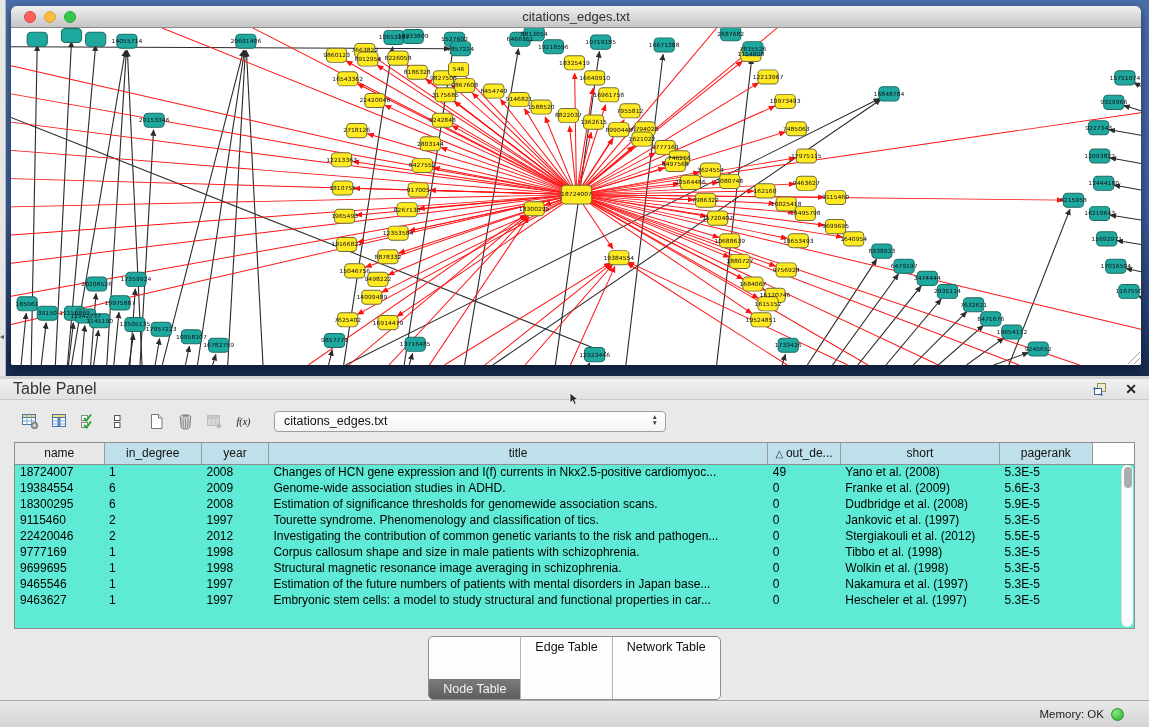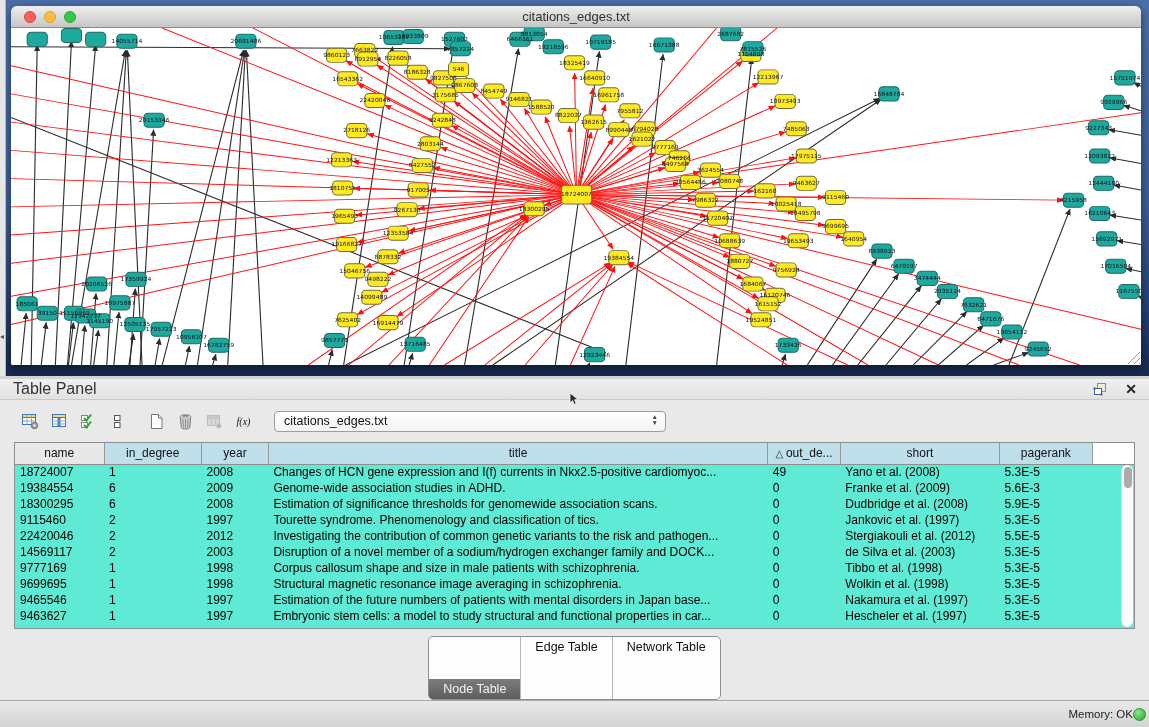--- a/index.html
+++ b/index.html
@@ -48,21 +48,21 @@
   .vscroll { position:absolute; top:22px; right:1px; bottom:1px; width:12px; background:#FCFCFC; border-left:1px solid #DADADA; border-radius:6px; }
   .vthumb { position:absolute; top:2px; left:2px; width:8px; height:21px; background:#ACACAC; border-radius:4px; }
 
   .tabsrow { display:flex; justify-content:center; padding-top:7px; }
   .segments { display:inline-flex; border:1px solid #8E8E8E; border-radius:5px; overflow:hidden; background:#FDFDFD; box-shadow:0 1px 0 rgba(255,255,255,.7); }
   .seg { padding:3px 14px; font-size:12.5px; color:#111; border-left:1px solid #B5B5B5; cursor:pointer; }
   .seg:first-child { border-left:none; }
   .seg.active { background:linear-gradient(#7C7C7C,#5E5E5E); color:#F2F2F2; border-left:none;margin-top:42px; }
 
   
-  .statusbar { height:27px; flex:0 0 27px; background:linear-gradient(#E9E9E9,#D3D3D3); border-top:1px solid #A9A9A9; display:flex; align-items:center; justify-content:flex-end; padding-right:3px; font-size:11.5px; color:#222; }
+  .statusbar { height:27px; flex:0 0 27px; background:linear-gradient(#E9E9E9,#D3D3D3); border-top:1px solid #A9A9A9; display:flex; align-items:center; justify-content:flex-end; padding-right:25px; gap:7px; font-size:11.5px; color:#222; }
   .mem-dot { width:13px; height:13px; border-radius:50%; background:radial-gradient(circle at 35% 30%, #8BE88B, #3FBF3F 70%); border:1px solid #2F8F2F; }
 
   .mouse-cursor { position:absolute; left:569px; top:392px; z-index:9; }
 </style>
 </head>
 <body>
 
 <div class="app">
 
   <div class="desktop">
@@ -644,30 +644,20 @@
               <td>22420046</td>
               <td>2</td>
               <td>2012</td>
               <td>Investigating the contribution of common genetic variants to the risk and pathogen...</td>
               <td>0</td>
               <td>Stergiakouli et al. (2012)</td>
               <td>5.5E-5</td>
               <td></td>
             </tr>
             <tr>
-              <td>14569117</td>
-              <td>2</td>
-              <td>2003</td>
-              <td>Disruption of a novel member of a sodium/hydrogen exchanger family and DOCK...</td>
-              <td>0</td>
-              <td>de Silva et al. (2003)</td>
-              <td>5.3E-5</td>
-              <td></td>
-            </tr>
-            <tr>
               <td>9777169</td>
               <td>1</td>
               <td>1998</td>
               <td>Corpus callosum shape and size in male patients with schizophrenia.</td>
               <td>0</td>
               <td>Tibbo et al. (1998)</td>
               <td>5.3E-5</td>
               <td></td>
             </tr>
             <tr>

